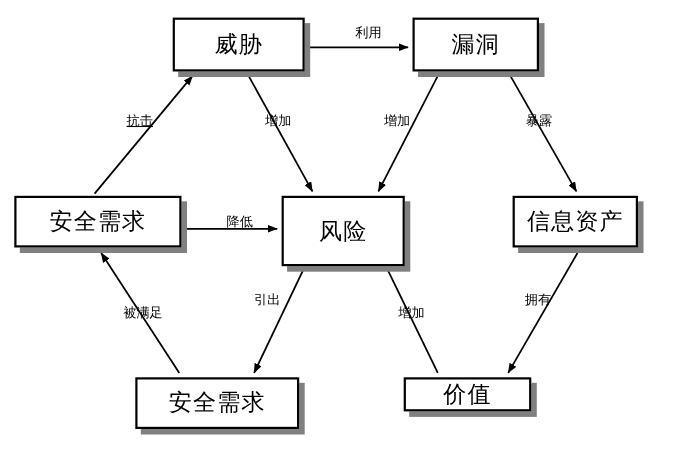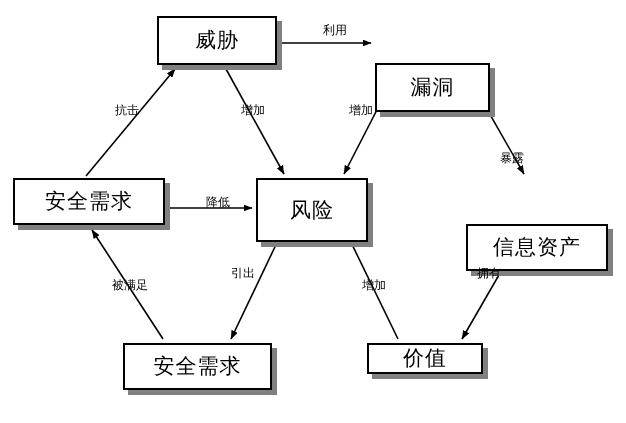--- a/index.html
+++ b/index.html
@@ -71,44 +71,44 @@
         <line x1="163" y1="339" x2="92" y2="230" stroke="#000000" stroke-width="1.6" marker-end="url(#arrowhead)"></line>
         <line x1="283" y1="230" x2="231" y2="339" stroke="#000000" stroke-width="1.6" marker-end="url(#arrowhead)"></line>
         <line x1="398" y1="339" x2="345" y2="230" stroke="#000000" stroke-width="1.6" marker-end="url(#arrowhead)"></line>
         <line x1="525" y1="230" x2="462" y2="339" stroke="#000000" stroke-width="1.6" marker-end="url(#arrowhead)"></line>
       </g>
   </svg>
   <div id="nodes-group">
       <div class="node" style="left: 157px; top: 16px; width: 120px; height: 49px;">
         <span class="node-label">威胁</span>
       </div>
-      <div class="node" style="left: 375px; top: 16px; width: 115px; height: 49px; margin-top: 47px;">
+      <div class="node" style="left: 375px; top: 16px; width: 115px; height: 49px;">
         <span class="node-label">漏洞</span>
       </div>
       <div class="node" style="left: 13px; top: 178px; width: 152px; height: 47px;">
         <span class="node-label">安全需求</span>
       </div>
       <div class="node" style="left: 256px; top: 178px; width: 112px; height: 64px; text-align: right;">
         <span class="node-label">风险</span>
       </div>
-      <div class="node" style="left: 466px; top: 178px; width: 142px; height: 47px; margin-top: 46px;">
+      <div class="node" style="left: 466px; top: 178px; width: 114px; height: 47px;">
         <span class="node-label">信息资产</span>
       </div>
       <div class="node" style="left: 123px; top: 343px; width: 149px; height: 47px; font-family: Liberation Serif, serif;">
         <span class="node-label">安全需求</span>
       </div>
       <div class="node" style="left: 367px; top: 343px; width: 116px; height: 31px;">
         <span class="node-label">价值</span>
       </div>
     </div>
   <div id="edge-labels-group">
       <div class="edge-label" style="left: 316px; top: 30px; margin-left: 19px;">利用</div>
-      <div class="edge-label" style="left: 127px; top: 110px;">抗击</div>
+      <div class="edge-label" style="left: 127px; top: 110px; text-decoration: underline;">抗击</div>
       <div class="edge-label" style="left: 253px; top: 110px;">增加</div>
       <div class="edge-label" style="left: 361px; top: 110px;">增加</div>
-      <div class="edge-label" style="left: 512px; top: 110px; margin-top: 48px;">暴露</div>
+      <div class="edge-label" style="left: 490px; top: 110px;">暴露</div>
       <div class="edge-label" style="left: 218px; top: 191px; margin-top: 11px;">降低</div>
       <div class="edge-label" style="left: 130px; top: 285px;">被满足</div>
       <div class="edge-label" style="left: 243px; top: 273px;">引出</div>
       <div class="edge-label" style="left: 374px; top: 285px;">增加</div>
       <div class="edge-label" style="left: 489px; top: 273px;">拥有</div>
     </div>
 </div>
 
 </body></html>

